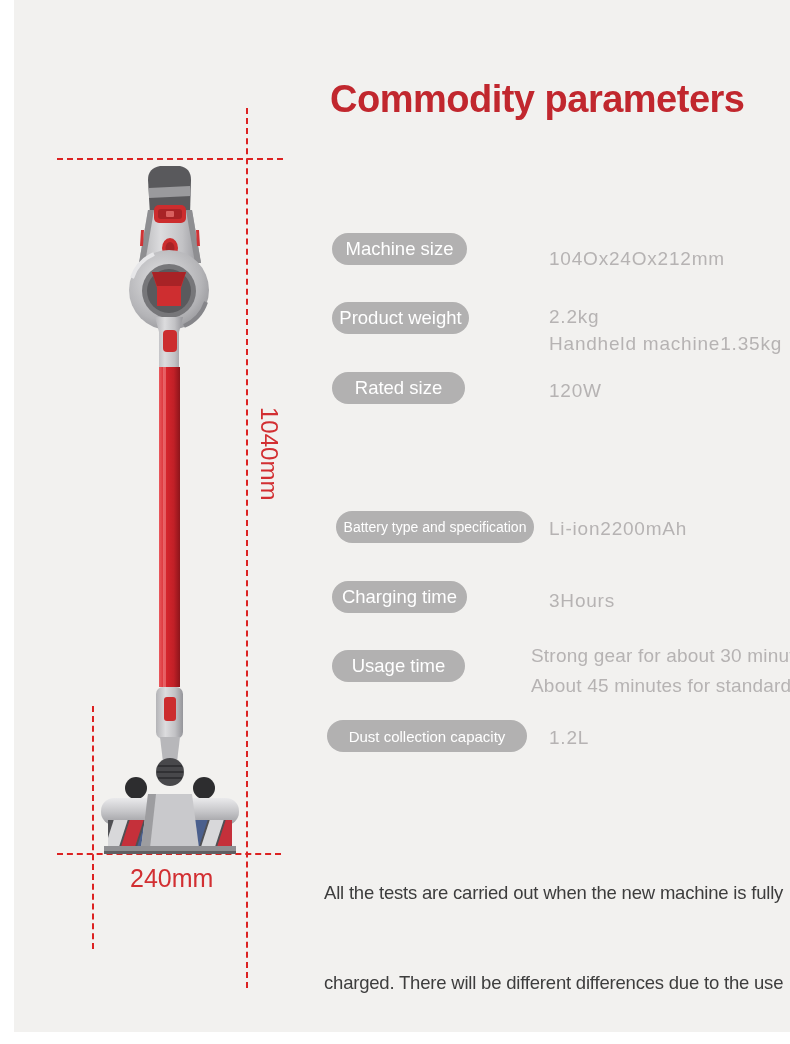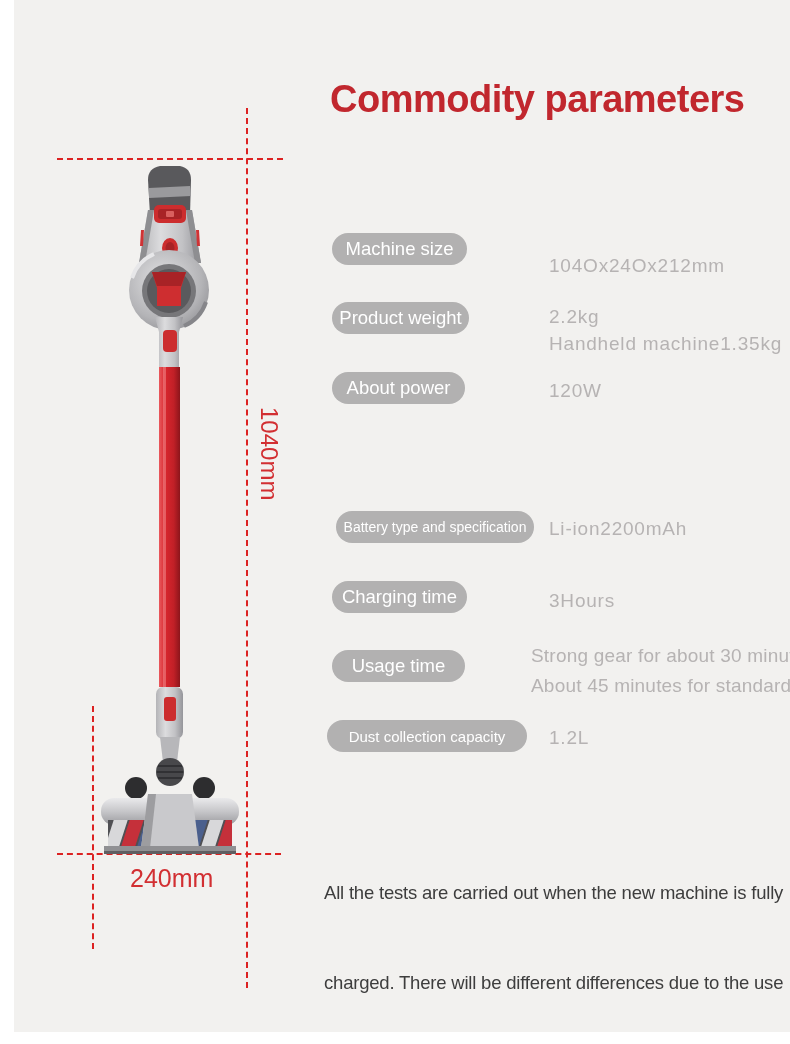--- a/index.html
+++ b/index.html
@@ -48,21 +48,21 @@
     font-size:18.5px;white-space:nowrap;
   }
   .pill-0{width:135px}.pill-1{width:137px}.pill-2{width:133px}.pill-3{width:137px}
   .pill-4{width:198px;font-size:14px;left:4px}
   .pill-5{width:135px}.pill-6{width:133px}
   .pill-7{width:200px;font-size:15px;left:-5px}
   .value{
     position:absolute;left:217px;color:#b6b3b3;
     font-size:19px;letter-spacing:0.8px;line-height:27px;white-space:nowrap;
   }
-  .val-0{top:19px}.val-1{top:1px}.val-2{top:5px}.val-3{top:5px}
+  .val-0{top:12px}.val-1{top:1px}.val-2{top:5px}.val-3{top:5px}
   .val-4{top:4px}.val-5{top:6px}
   .val-6{left:199px;top:-9px;line-height:30px;letter-spacing:0.2px}
   .val-7{top:4px}
   
   .note{
     position:absolute;left:310px;top:818px;
     color:#3d3d3d;font-size:18.5px;line-height:30px;letter-spacing:-0.2px;
     white-space:pre;
   }
 </style>
@@ -177,21 +177,21 @@
 
     <div class="param-row row-1">
       <div class="pill pill-1">Product weight</div>
       <div class="value val-1">
         <div>2.2kg</div>
         <div>Handheld machine1.35kg</div>
       </div>
     </div>
 
     <div class="param-row row-2">
-      <div class="pill pill-2">About power</div>
+      <div class="pill pill-2">Rated size</div>
       <div class="value val-2">120W</div>
     </div>
 
 
     <div class="param-row row-4">
       <div class="pill pill-4">Battery type and specification</div>
       <div class="value val-4">Li-ion2200mAh</div>
     </div>
 
     <div class="param-row row-5">

